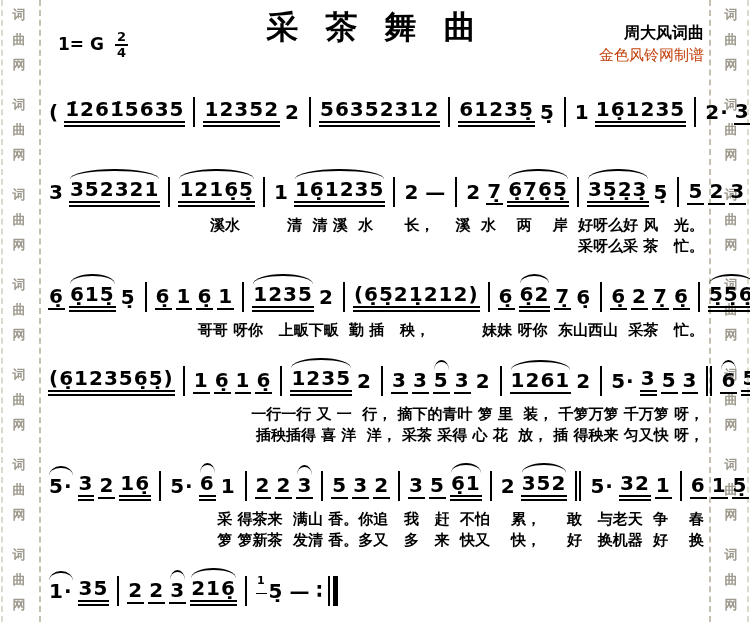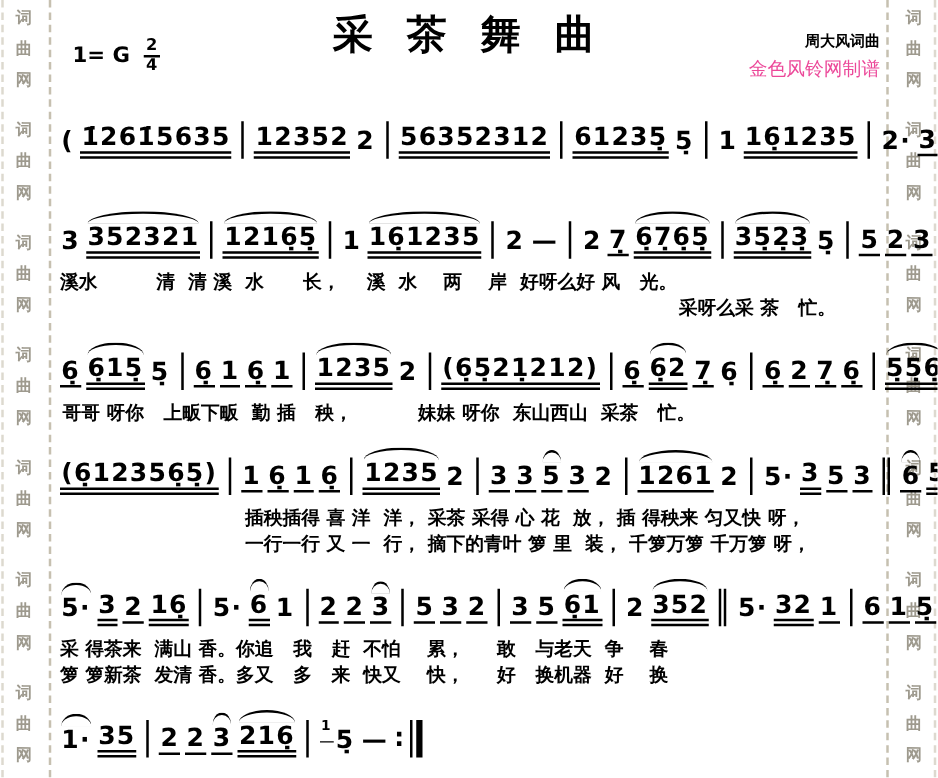--- a/index.html
+++ b/index.html
@@ -15,40 +15,40 @@
   .content{position:absolute;left:46px;right:46px;top:0;}
   
   .header{position:relative;height:80px;}
   .keysig{position:absolute;left:12px;top:30px;font-weight:bold;font-size:17px;}
   .timesig{display:inline-flex;flex-direction:column;vertical-align:middle;
            margin-left:5px;font-size:13px;line-height:1.05;text-align:center;}
   .tsn{border-bottom:2px solid #000;padding:0 2px;}
   .title{position:absolute;left:0;right:0;top:6px;margin:0;text-align:center;
          font-size:32px;font-weight:bold;letter-spacing:8px;}
   .credits{position:absolute;right:0;top:22px;text-align:right;}
-  .credit1{font-weight:bold;font-size:12px;line-height:22px;}
-  .credit2{font-size:15px;line-height:22px;color:#ec4899;}
+  .credit1{font-weight:bold;font-size:16px;line-height:22px;}
+  .credit2{font-size:15px;line-height:22px;color:#c2410c;}
   
   .line{margin-bottom:8px;}
   .line.nolyr{margin-bottom:26px;}
   .notes{display:flex;align-items:center;height:44px;padding-top:10px;
          font-weight:bold;font-size:20px;}
   .tk{display:inline-block;position:relative;margin:0 2px;padding:0 1px;
       line-height:24px;letter-spacing:1px;white-space:pre;}
   .u1{border-bottom:2px solid #000;}
   .u2{border-bottom:6px double #000;}
   .slur::before{content:"";position:absolute;top:-8px;left:1px;right:1px;height:8px;
       border-top:2px solid #000;border-radius:50% 50% 0 0 / 100% 100% 0 0;}
   .bar{width:2px;height:30px;background:#000;margin:0 6px;flex:none;}
   .bar.heavy{box-shadow:-4px 0 0 #000;margin-left:10px;}
   .fin{width:3px;height:30px;border-left:2px solid #000;border-right:5px solid #000;
        margin:0 2px;flex:none;}
   .grace{font-size:11px;align-self:flex-start;margin:0 -1px 0 3px;border-bottom:1px solid #000;}
   .lyrics{margin-top:1px;}
-  .lyric{font-size:15px;font-weight:bold;white-space:pre;line-height:21px;}
+  .lyric{font-size:15px;font-weight:bold;white-space:pre;line-height:21px;text-align:right;}
 </style>
 </head>
 <body>
 
 <div class="dash l-out"></div>
 <div class="dash l-in"></div>
 <div class="dash r-in"></div>
 <div class="dash r-out"></div>
 
 <div class="wm wm-left">
@@ -233,22 +233,22 @@
         <span class="bar"></span>
         <span class="tk">5·</span>
         <span class="tk u2">3</span>
         <span class="tk u1">5</span>
         <span class="tk u1">3</span>
         <span class="bar heavy"></span>
         <span class="tk u1 slur">6</span>
         <span class="tk u2">532</span>
       </div>
     <div class="lyrics">
+        <div class="lyric" style="padding-left: 150px;">一行一行 又 一  行， 摘下的青叶 箩 里  装， 千箩万箩 千万箩 呀，</div>
         <div class="lyric" style="padding-left: 150px;">插秧插得 喜 洋  洋， 采茶 采得 心 花  放， 插 得秧来 匀又快 呀，</div>
-        <div class="lyric" style="padding-left: 150px;">一行一行 又 一  行， 摘下的青叶 箩 里  装， 千箩万箩 千万箩 呀，</div>
       </div>
   </div>
   <div class="line">
     <div class="notes">
         <span class="tk slur">5·</span>
         <span class="tk u2">3</span>
         <span class="tk u1">2</span>
         <span class="tk u2">16̣</span>
         <span class="bar"></span>
         <span class="tk">5·</span>

